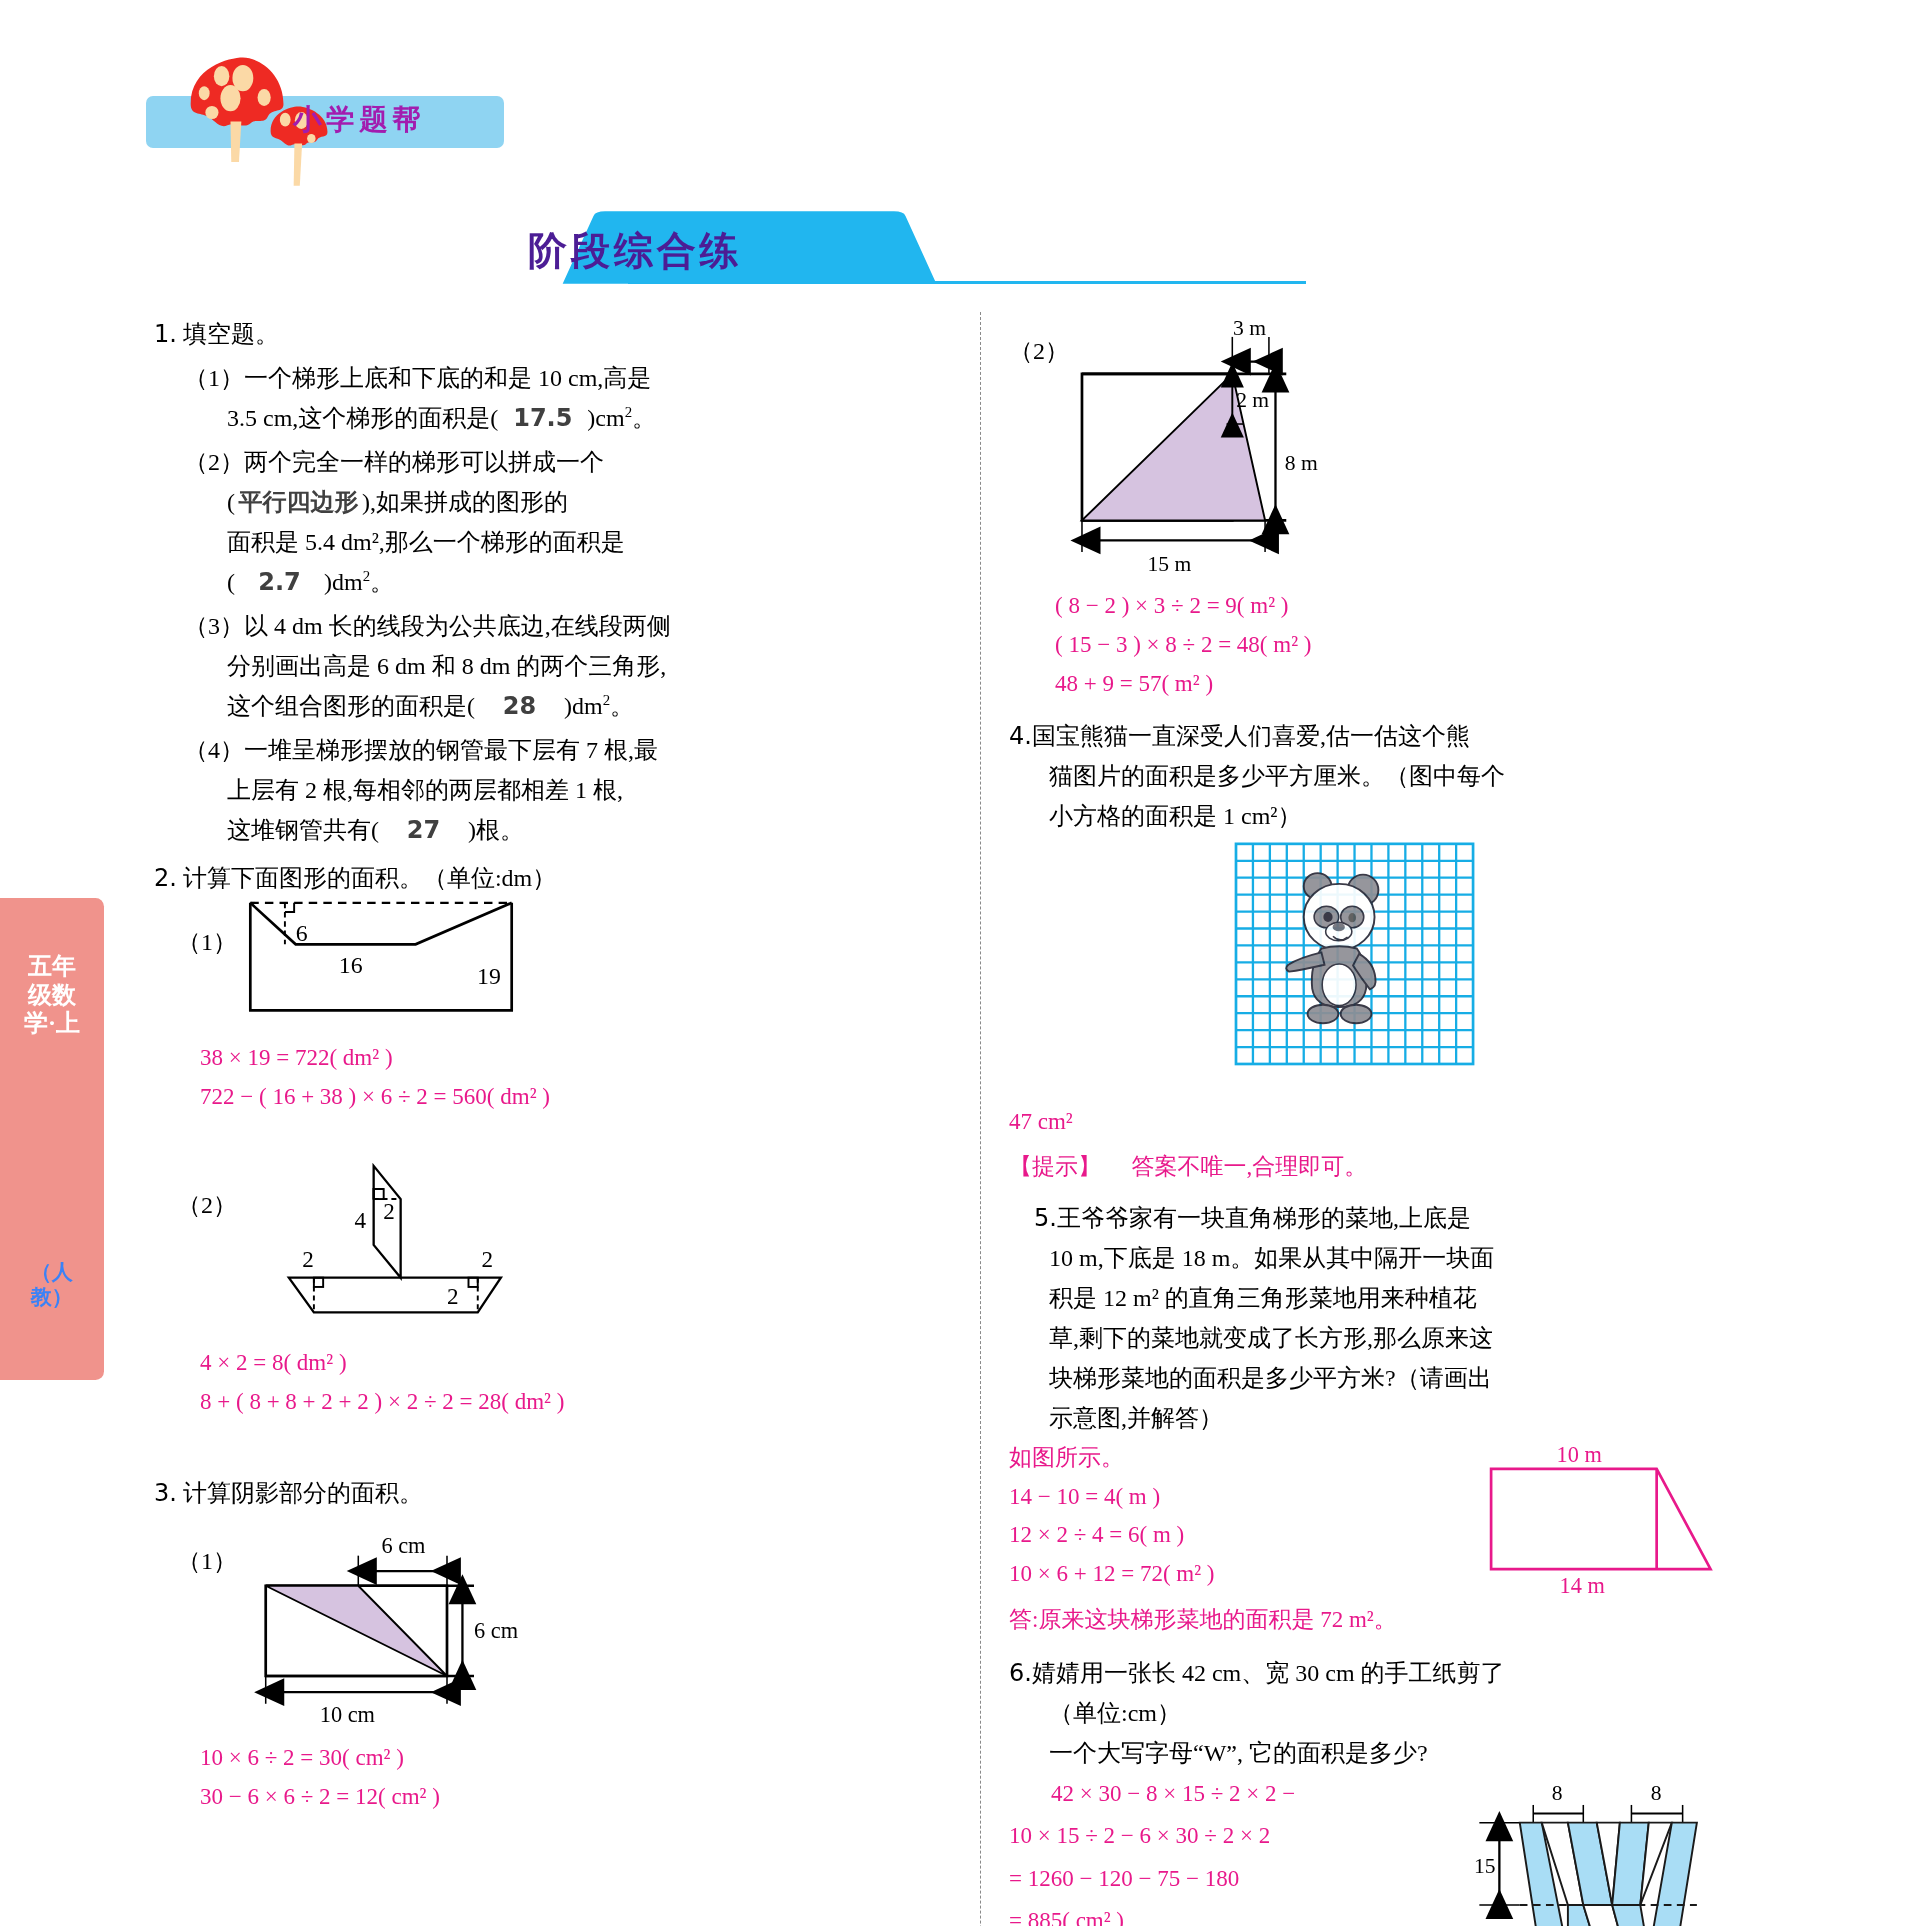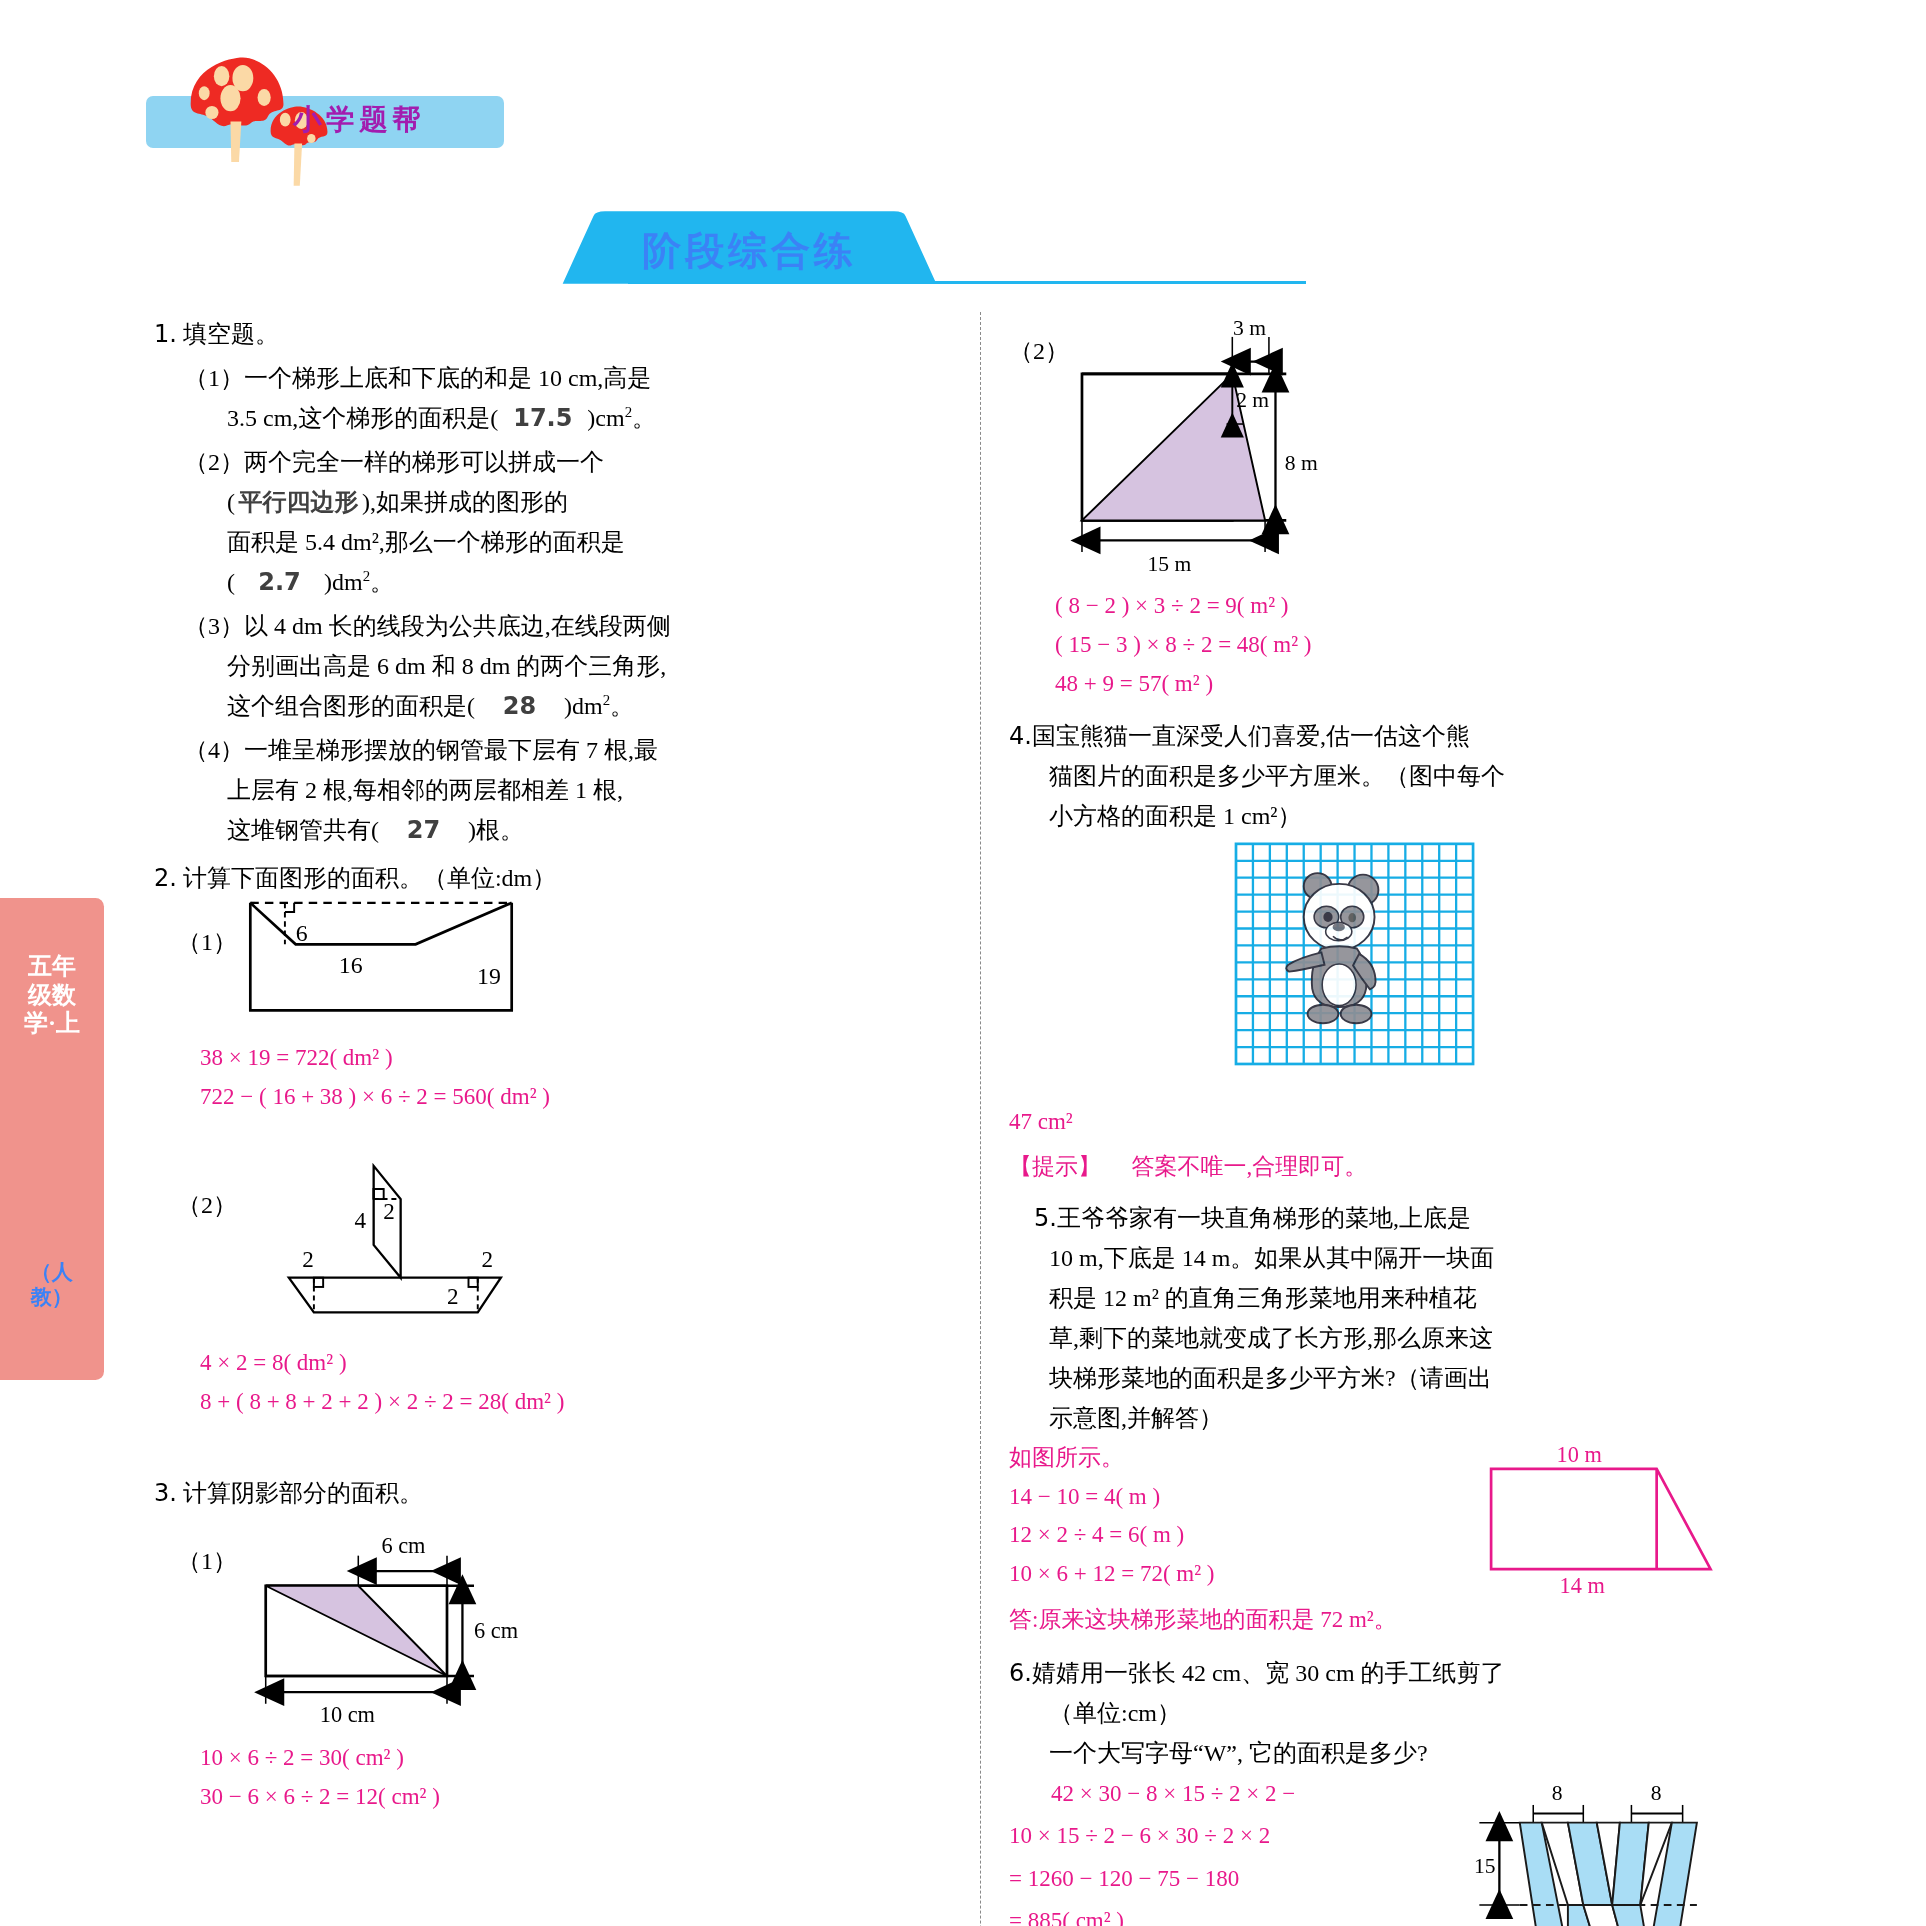--- a/index.html
+++ b/index.html
@@ -16,21 +16,21 @@
   #logo-bar{position:absolute;left:146px;top:96px;width:358px;height:52px;
             background:#8fd4f2;border-radius:7px;}
   #logo-text{position:absolute;left:293px;top:101px;width:200px;height:42px;
              font-family:Liberation Mono, monospace;
              font-weight:bold;font-size:28.5px;color:#a21caf;letter-spacing:4.6px;
              line-height:42px;}
   .mush{position:absolute;}
   
   #banner-wrap{position:absolute;left:528px;top:208px;width:925px;height:89px;}
   #banner-title{position:absolute;left:0;top:10px;width:443px;height:65px;
-      text-align:center;line-height:65px;color:#3b82f6;font-weight:bold;font-size:39px;
+      text-align:left;line-height:65px;color:#4c1d95;font-weight:bold;font-size:39px;
       font-family:"DejaVu Sans","Liberation Sans",sans-serif;letter-spacing:3.9px;}
   #banner-rule{position:absolute;left:628px;top:281px;width:678px;height:2.7px;background:#21b6ef;}
 
   
   #side-tab{position:absolute;left:0px;top:898px;width:104px;height:482px;
      background:#f0938c;border-radius:0 8.5px 8.5px 0;}
   #side-tab-text{position:absolute;left:23px;top:952px;width:58px;
      font-size:24px;color:#ffffff;font-weight:bold;line-height:28.5px;text-align:center;}
   #side-tab-sub{position:absolute;left:17.3px;top:1260px;width:69px;
      font-size:21px;color:#3b82f6;font-weight:bold;line-height:25px;text-align:center;}
@@ -334,21 +334,21 @@
   <div class="eq">47 cm²</div>
   <div class="eq" style="margin-top:6.2px;">
     <span>【提示】</span>
     <span style="display:inline-block;width:19px;"></span>
     <span>答案不唯一,合理即可。</span>
   </div>
 
   <div class="qtext indent1" style="margin-top:11.6px;margin-left:25px;">
     <span class="hs">5.</span><span>王爷爷家有一块直角梯形的菜地,上底是</span>
   </div>
-  <div class="qtext" style="padding-left:40px;">10 m,下底是 14 m。如果从其中隔开一块面</div>
+  <div class="qtext" style="padding-left:40px;">10 m,下底是 18 m。如果从其中隔开一块面</div>
   <div class="qtext" style="padding-left:40px;">积是 12 m² 的直角三角形菜地用来种植花</div>
   <div class="qtext" style="padding-left:40px;">草,剩下的菜地就变成了长方形,那么原来这</div>
   <div class="qtext" style="padding-left:40px;">块梯形菜地的面积是多少平方米?（请画出</div>
   <div class="qtext" style="padding-left:40px;">示意图,并解答）</div>
 
   <div class="fig" style="height:162px;">
     <div class="eq" style="position:absolute;left:0;top:0;">如图所示。</div>
     <div class="eq" style="position:absolute;left:0;top:39px;">14 − 10 = 4( m )</div>
     <div class="eq" style="position:absolute;left:0;top:77px;">12 × 2 ÷ 4 = 6( m )</div>
     <div class="eq" style="position:absolute;left:0;top:116px;">10 × 6 + 12 = 72( m² )</div>

